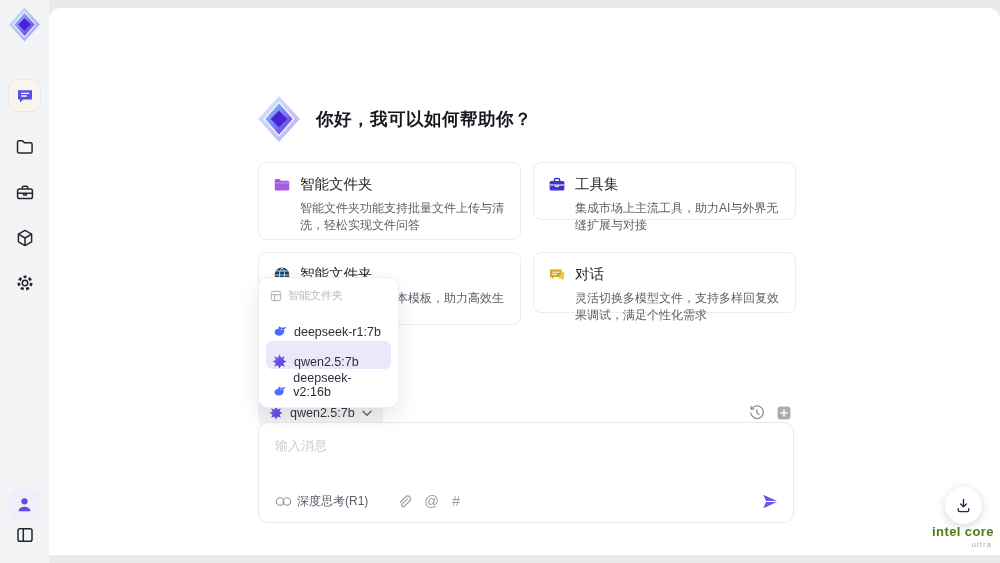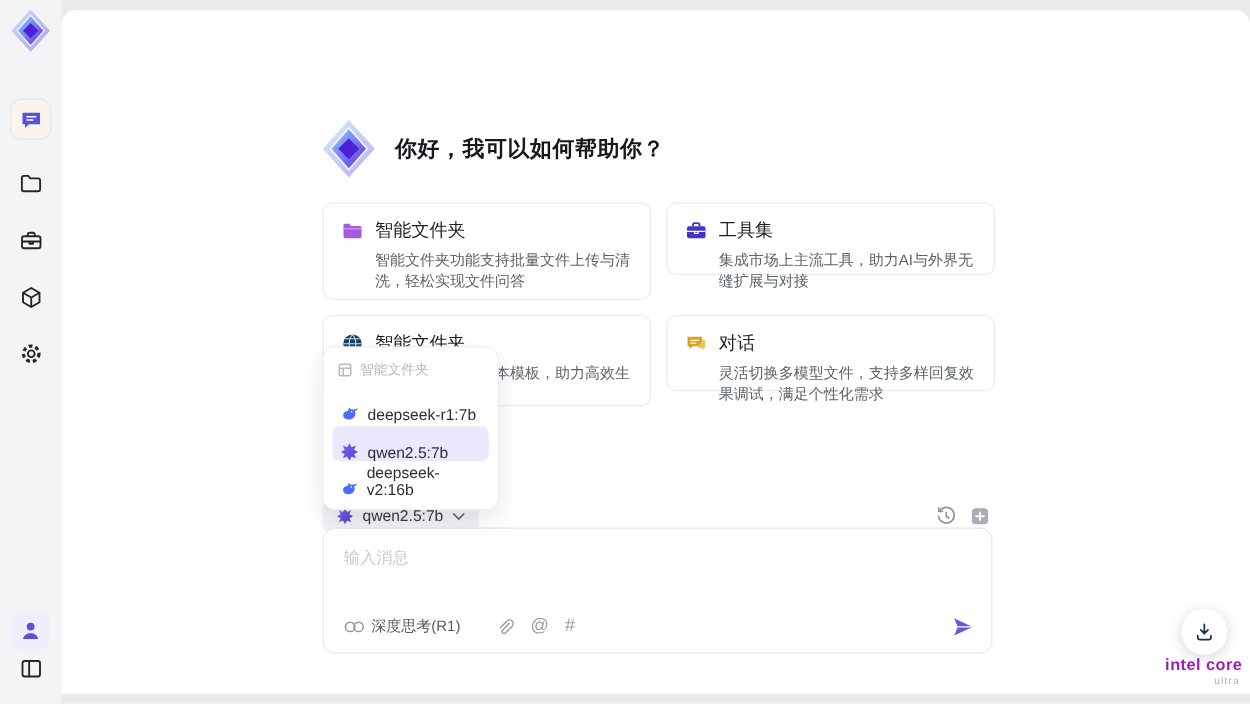--- a/index.html
+++ b/index.html
@@ -55,21 +55,21 @@
   .composer-bar{position:absolute;left:16px;right:13px;bottom:11px;display:flex;}
   .chip{display:flex;align-items:center;gap:5px;font-size:12px;color:#585e66;cursor:pointer;}
   .c-icons{display:flex;align-items:center;gap:13px;margin-left:28px;color:#9aa0a8;}
   .glyph{font-size:14.5px;color:#9aa0a8;cursor:pointer;line-height:1;}
   .send{margin-left:auto;cursor:pointer;display:flex;}
   
   .fab{position:absolute;left:945px;top:487px;width:37px;height:37px;border-radius:50%;
        background:#fff;box-shadow:0 2px 10px rgba(20,30,60,.18);display:flex;align-items:center;
        justify-content:center;z-index:25;cursor:pointer;}
   .intel{position:absolute;left:926px;top:524px;width:74px;text-align:center;z-index:25;}
-  .intel .l1{font-size:13px;color:#a21caf;font-weight:700;letter-spacing:.4px;}
+  .intel .l1{font-size:13px;color:#4d7c0f;font-weight:700;letter-spacing:.4px;}
   .intel .l2{font-size:8px;color:#aab0b8;text-align:right;margin:1px 8px 0 0;letter-spacing:1px;}
 </style>
 </head>
 <body>
 
 <div class="sidebar">
   <div class="sb-logo">
     <svg width="37" height="37" viewBox="0 0 48 48">
       <defs>
           <linearGradient id="gemA" x1="0" y1="0" x2="1" y2="1">

